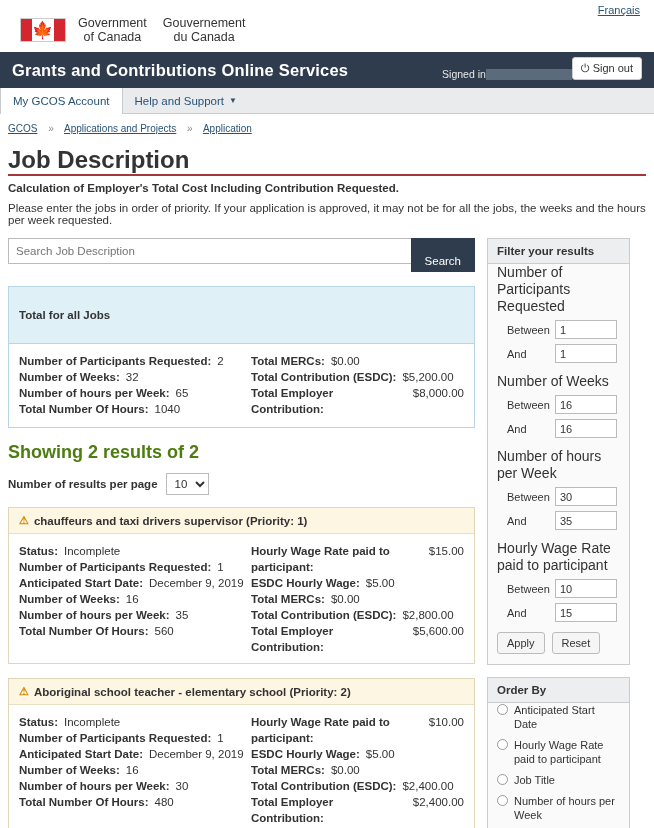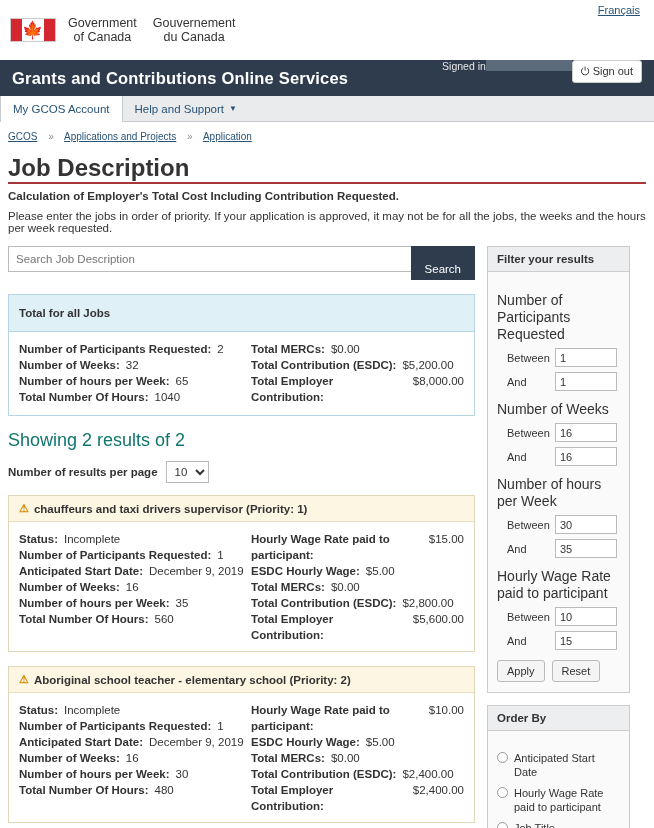--- a/index.html
+++ b/index.html
@@ -8,22 +8,22 @@
     width: 654px;
     background: #fff;
     font-family: "Liberation Sans", sans-serif;
     font-size: 12px;
     color: #333;
   }
   a { color: #295376; text-decoration: underline; cursor: pointer; }
 
   
   .topbar {
-    height: 60px;
-    padding: 6px 10px 0 10px;
+    height: 52px;
+    padding: 6px 10px 0 20px;
     position: relative;
   }
   .lang-link {
     position: absolute;
     right: 14px; top: 4px;
     font-size: 11px;
   }
   .brand-row {
     display: flex;
     align-items: center;
@@ -70,23 +70,23 @@
     padding: 0 12px;
     position: relative;
   }
   .app-title {
     font-size: 16.5px;
     font-weight: bold;
     letter-spacing: .2px;
   }
   .signed-in-block {
     position: absolute;
-    right: 12px; top: 0; bottom: 16px;
-    display: flex;
-    align-items: flex-start;
+    right: 12px; top: 0; bottom: 8px;
+    display: flex;
+    align-items: flex-end;
     gap: 0;
   }
   .signed-in-label { font-size: 10.5px; color: #e8e8e8; }
   .signed-in-user {
     background: #5c6b7c;
     color: #5c6b7c;
     width: 86px; height: 11px;
     display: inline-block;
   }
   .signout-btn {
@@ -195,21 +195,21 @@
   }
 
   
   .panel {
     border: 1px solid #b7d5e5;
     margin-bottom: 14px;
     background: #fff;
   }
   .panel-head {
     background: #dff0f7;
-    padding: 12px 10px;
+    padding: 22px 10px;
     font-weight: bold;
     font-size: 11.5px;
     color: #333;
     border-bottom: 1px solid #b7d5e5;
   }
   .panel-body {
     padding: 9px 10px 10px 10px;
   }
   .kv-grid {
     display: grid;
@@ -220,23 +220,23 @@
     display: flex;
     font-size: 11.5px;
     line-height: 16px;
   }
   .kv .k { font-weight: bold; color: #333; margin-right: 6px; }
   .kv .v { color: #333; }
 
   
   h2.results-title {
     font-size: 18px;
-    font-weight: normal;
+    font-weight: bold;
     margin: 4px 0 10px 0;
-    color: #0f766e;
+    color: #4d7c0f;
   }
   .perpage-row {
     display: flex;
     align-items: center;
     gap: 8px;
     margin-bottom: 12px;
     font-size: 11.5px;
     font-weight: bold;
   }
   select.perpage {
@@ -291,21 +291,21 @@
     margin-bottom: 12px;
   }
   .side-head {
     background: #eceeef;
     border-bottom: 1px solid #ccc;
     padding: 6px 9px;
     font-size: 11.5px;
     font-weight: bold;
     color: #333;
   }
-  .side-body { padding: 20px 9px 10px 9px; }
+  .side-body { padding: 0 9px 10px 9px; }
   .filter-group { margin-bottom: 10px; }
   .filter-title {
     font-size: 14px;
     color: #333;
     line-height: 17px;
     margin-bottom: 5px;
   }
   .filter-row {
     display: flex;
     align-items: center;

